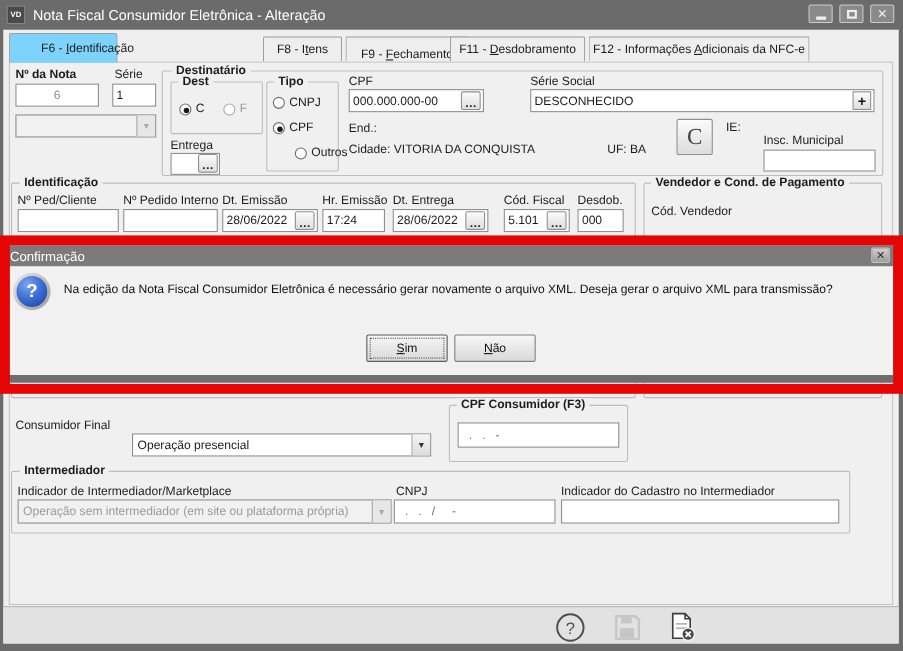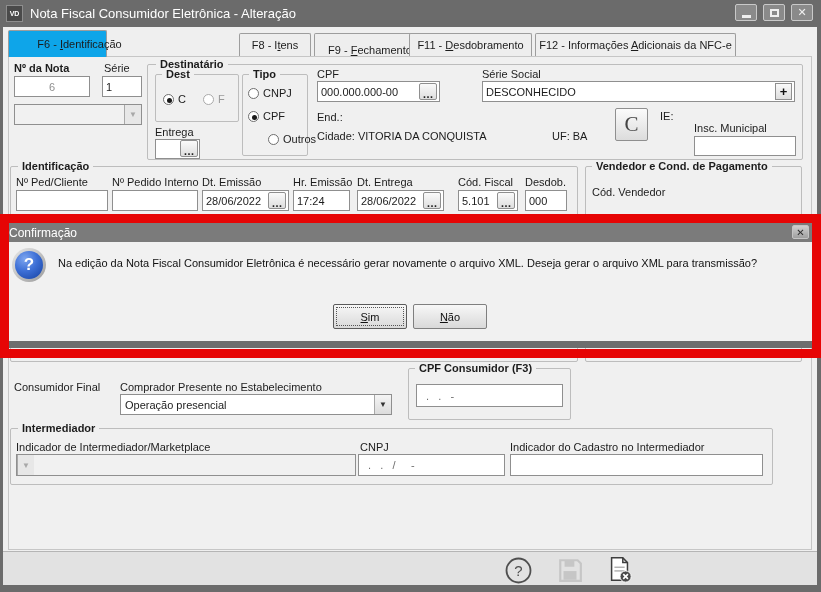--- a/index.html
+++ b/index.html
@@ -14,21 +14,21 @@
   #win-title { left:30px; top:6px; color:#ffffff; font-size:13px; white-space:nowrap; }
   .winbtn { top:4px; width:22px; height:17px; background:#8a8a8a; border:1px solid #c9c9c9; border-radius:2px; display:flex; align-items:center; justify-content:center; color:#efefef; }
   .glyph-min { width:9px; height:3px; background:#efefef; margin-top:8px; }
   .glyph-max { width:9px; height:8px; border:2px solid #efefef; }
   .glyph-x::after { content:"\2715"; font-size:11px; font-weight:bold; }
 
   #content { left:3px; top:27px; width:814px; height:558px; background:#efefef; }
 
   
   .tab { position:absolute; background:#eeeeee; border:1px solid #9d9d9d; border-bottom:none; display:flex; align-items:center; justify-content:center; white-space:nowrap; border-radius:2px 2px 0 0; }
-  .tab.active { background:#0ea5e9; z-index:3;padding-left:44px; }
+  .tab.active { background:#7dd3fc; z-index:3;padding-left:44px; }
   #page-frame { left:8px; top:56px; width:804px; height:494px; border:1px solid #c6c6c6; background:#f0f0f0; }
 
   
   .lbl { white-space:nowrap; }
   .b { font-weight:bold; }
   .field { background:#fff; border:1px solid #8f8f8f; display:flex; align-items:center; padding:0 3px; white-space:nowrap; overflow:hidden; }
   .field.dis { color:#8f8f8f; }
   .center { justify-content:center; }
   .pre { white-space:pre; color:#6e6e6e; }
   .grp { border:1px solid #bdbdbd; border-radius:2px; background:transparent; }
@@ -201,34 +201,34 @@
       <span class="btn3 inbtn"></span>
     </div>
   <div class="abs lbl" style="left:525px;top:176px;">Desdob.</div>
   <div class="abs field" style="left:525px;top:190px;width:42px;height:21px;">000</div>
 
   <div class="abs grp" style="left:585px;top:166px;width:217px;height:196px;"></div>
   <div class="gtitle" style="left:592px;top:160px;">Vendedor e Cond. de Pagamento</div>
   <div class="abs lbl" style="left:592px;top:186px;">Cód. Vendedor</div>
 
   <div class="abs lbl" style="left:14px;top:381px;">Consumidor Final</div>
-  <div class="abs lbl" style="left:120px;top:381px;">Comprador Presente no Estabelecimento</div>
   <div class="abs combo" style="left:120px;top:394px;width:272px;height:21px;">
       <span class="val">Operação presencial</span>
       <span class="arrow"></span>
     </div>
 
   <div class="abs grp" style="left:408px;top:368px;width:163px;height:52px;"></div>
   <div class="gtitle" style="left:415px;top:362px;">CPF Consumidor (F3)</div>
   <div class="abs field pre" style="left:416px;top:384px;width:147px;height:23px;">  .   .   -</div>
 
   <div class="abs grp" style="left:10px;top:428px;width:763px;height:57px;"></div>
   <div class="gtitle" style="left:18px;top:422px;">Intermediador</div>
   <div class="abs lbl" style="left:16px;top:441px;">Indicador de Intermediador/Marketplace</div>
   <div class="abs combo dis" style="left:16px;top:454px;width:340px;height:22px;">
+      <span class="val">Operação sem intermediador (em site ou plataforma própria)</span>
       <span class="arrow"></span>
     </div>
   <div class="abs lbl" style="left:360px;top:441px;">CNPJ</div>
   <div class="abs field pre" style="left:358px;top:454px;width:147px;height:22px;">  .   .   /     -</div>
   <div class="abs lbl" style="left:510px;top:441px;">Indicador do Cadastro no Intermediador</div>
   <div class="abs field" style="left:510px;top:454px;width:253px;height:22px;"></div>
 
   <div id="toolbar" class="abs"></div>
   <div class="toolicon" style="left:504px;">
     <svg width="27" height="27" viewBox="0 0 27 27">

